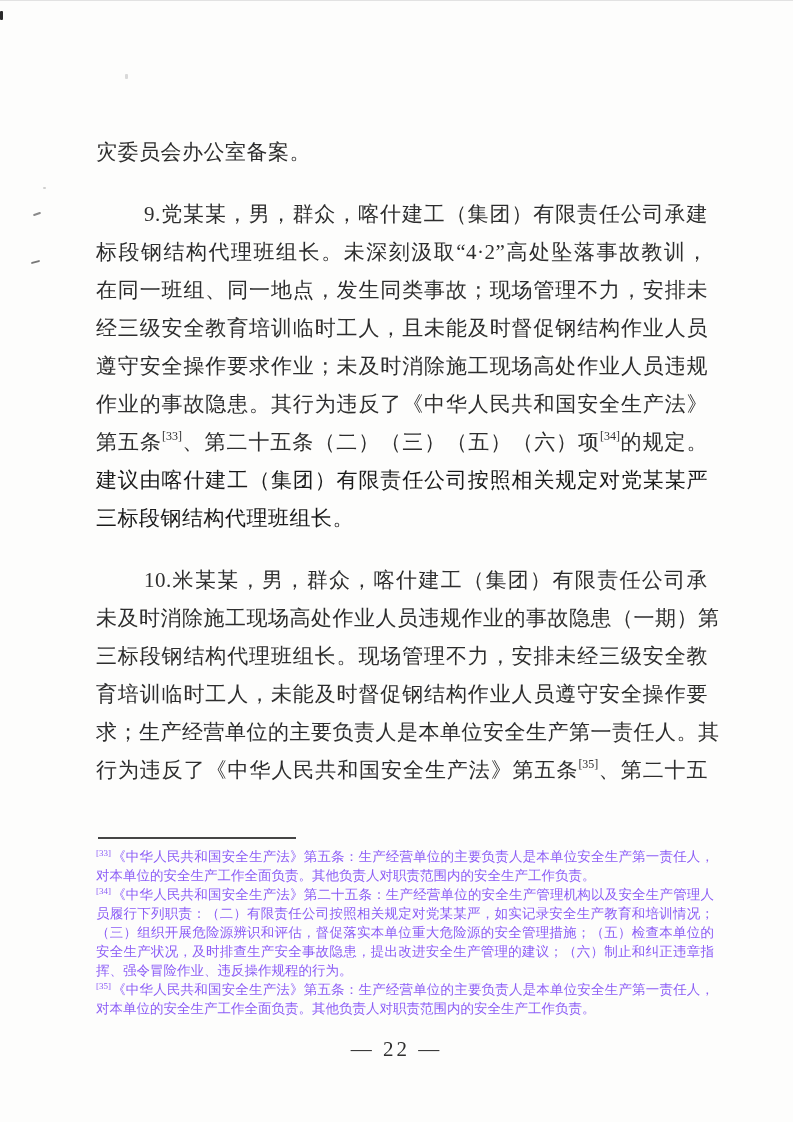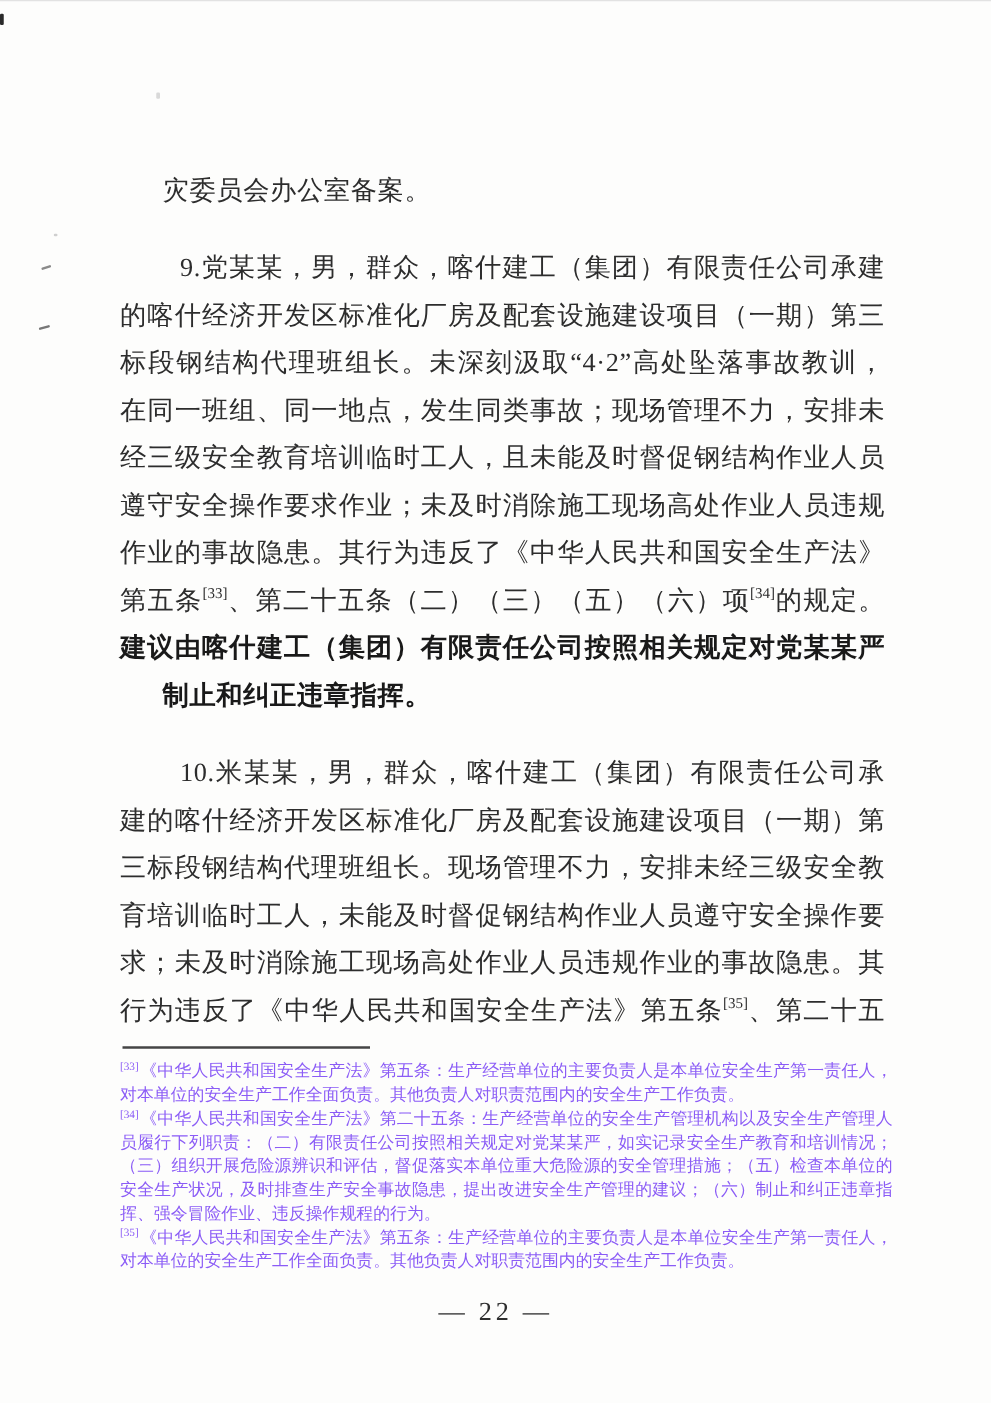--- a/index.html
+++ b/index.html
@@ -29,22 +29,22 @@
     line-height: 38px;
     font-size: 21px;
     letter-spacing: 0.5px;
     text-align: justify;
     text-align-last: justify;
     text-justify: inter-character;
     white-space: nowrap;
     color: #2d2d2d;
   }
   .line.indent { padding-left: 48px; margin-top: 24px; }
-  .line.last { text-align-last: left; margin-left: 34px; }
-  .line .b { font-weight: 700; color: #191919; }
+  .line.last { text-align-last: left; }
+  .line .b { font-weight: 400; color: #191919; }
   .supref {
     font-size: 12px;
     line-height: 0;
     vertical-align: 9px;
     letter-spacing: 0;
     color: #2d2d2d;
     font-family: "Liberation Serif", "DejaVu Serif", serif;
   }
   
   .footnote-rule {
@@ -100,34 +100,33 @@
 
   <div class="speck s1"></div>
   <div class="speck s2"></div>
   <div class="speck s3"></div>
   <div class="speck s4"></div>
   <div class="speck s5"></div>
 
   <div class="body-text">
       <div class="line last">灾委员会办公室备案。</div>
       <div class="line indent">9.党某某，男，群众，喀什建工（集团）有限责任公司承建</div>
-      <div class="line">的喀什经济开发区标准化厂房及配套设施建设项目（一期）第三</div>
       <div class="line">标段钢结构代理班组长。未深刻汲取“4·2”高处坠落事故教训，</div>
       <div class="line">在同一班组、同一地点，发生同类事故；现场管理不力，安排未</div>
       <div class="line">经三级安全教育培训临时工人，且未能及时督促钢结构作业人员</div>
       <div class="line">遵守安全操作要求作业；未及时消除施工现场高处作业人员违规</div>
       <div class="line">作业的事故隐患。其行为违反了《中华人民共和国安全生产法》</div>
       <div class="line">第五条<sup class="supref">[33]</sup>、第二十五条（二）（三）（五）（六）项<sup class="supref">[34]</sup>的规定。</div>
       <div class="line"><span class="b">建议由喀什建工（集团）有限责任公司按照相关规定对党某某严</span></div>
-      <div class="line last"><span class="b">制止和纠正违章指挥。</span></div>
+      <div class="line last"><span class="b">三标段钢结构代理班组长。</span></div>
       <div class="line indent">10.米某某，男，群众，喀什建工（集团）有限责任公司承</div>
-      <div class="line">建的喀什经济开发区标准化厂房及配套设施建设项目（一期）第</div>
+      <div class="line">未及时消除施工现场高处作业人员违规作业的事故隐患（一期）第</div>
       <div class="line">三标段钢结构代理班组长。现场管理不力，安排未经三级安全教</div>
       <div class="line">育培训临时工人，未能及时督促钢结构作业人员遵守安全操作要</div>
-      <div class="line">求；未及时消除施工现场高处作业人员违规作业的事故隐患。其</div>
+      <div class="line">求；生产经营单位的主要负责人是本单位安全生产第一责任人。其</div>
       <div class="line">行为违反了《中华人民共和国安全生产法》第五条<sup class="supref">[35]</sup>、第二十五</div>
     </div>
 
   <div class="footnote-rule"></div>
 
   <div class="footnotes">
       <div class="footnote"><sup class="fnmark">[33]</sup><span>《中华人民共和国安全生产法》第五条：生产经营单位的主要负责人是本单位安全生产第一责任人，对本单位的安全生产工作全面负责。其他负责人对职责范围内的安全生产工作负责。</span></div>
       <div class="footnote"><sup class="fnmark">[34]</sup><span>《中华人民共和国安全生产法》第二十五条：生产经营单位的安全生产管理机构以及安全生产管理人员履行下列职责：（二）有限责任公司按照相关规定对党某某严，如实记录安全生产教育和培训情况；（三）组织开展危险源辨识和评估，督促落实本单位重大危险源的安全管理措施；（五）检查本单位的安全生产状况，及时排查生产安全事故隐患，提出改进安全生产管理的建议；（六）制止和纠正违章指挥、强令冒险作业、违反操作规程的行为。</span></div>
       <div class="footnote"><sup class="fnmark">[35]</sup><span>《中华人民共和国安全生产法》第五条：生产经营单位的主要负责人是本单位安全生产第一责任人，对本单位的安全生产工作全面负责。其他负责人对职责范围内的安全生产工作负责。</span></div>
     </div>

